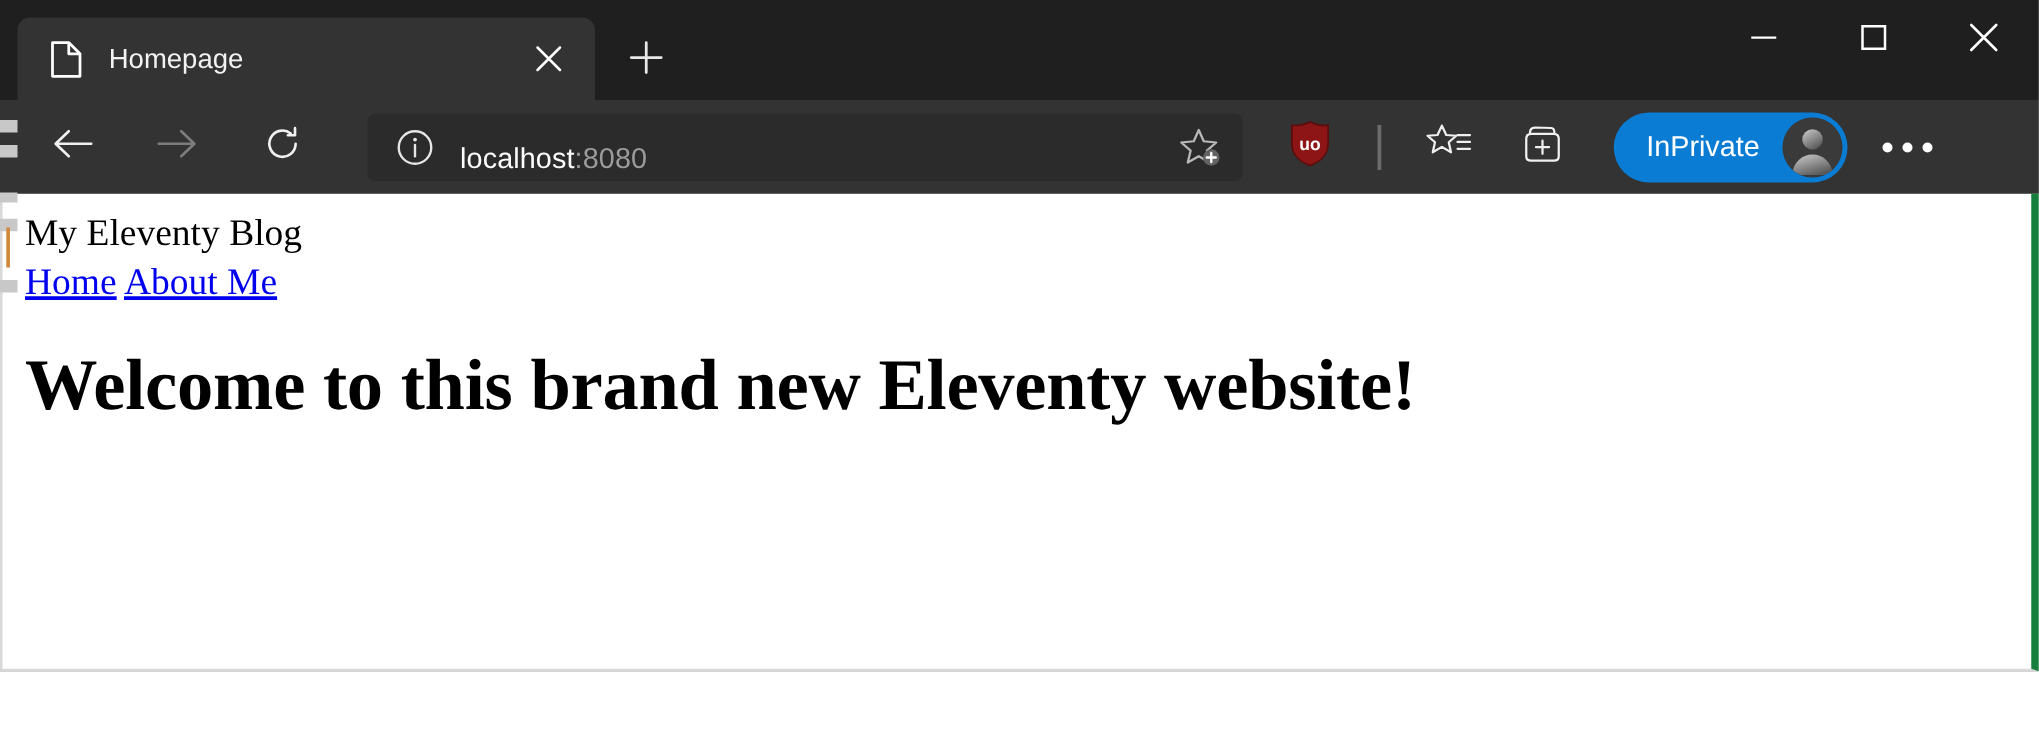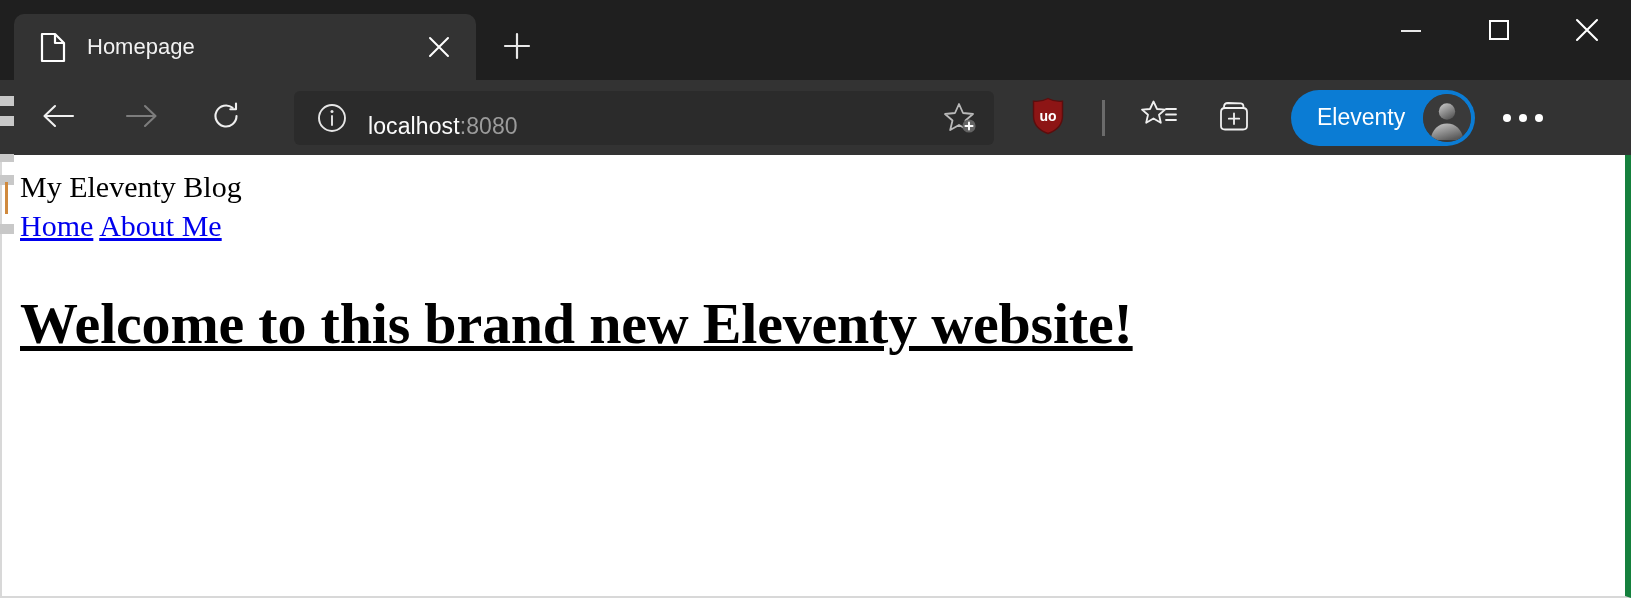--- a/index.html
+++ b/index.html
@@ -7,21 +7,21 @@
   html, body {
     width: 1631px;
     height: 598px;
     overflow: hidden;
     background: #ffffff;
     font-family: "Liberation Sans", sans-serif;
   }
 
   .browser-window {
     width: 1631px;
-    height: 598px;
+    height: 537px;
     position: relative;
     background: #1f1f1f;
     display: flex;
     flex-direction: column;
   }
 
   
   .left-sliver {
     position: absolute;
     left: 0; top: 0;
@@ -298,24 +298,23 @@
   .nav-links a {
     color: #0000ee;
     text-decoration: underline;
   }
 
   .page-heading {
     font-family: "Liberation Serif", serif;
     font-weight: bold;
     font-size: 58px;
     line-height: 1.1;
-    margin-top: 48px;
+    margin-top: 32px;
     color: #000000;
     letter-spacing: -0.2px;
-    text-decoration: underline;
   }
 </style>
 </head>
 <body>
 
 <div class="browser-window">
 
   <div class="left-sliver">
     <div class="sliver-seg" style="top:96px;height:10px;"></div>
     <div class="sliver-seg" style="top:116px;height:10px;"></div>
@@ -447,21 +446,21 @@
       <span>
         <svg width="36" height="36" viewBox="0 0 36 36">
           <path d="M7 9 C7 6 8.5 5 11 5 L24 5.4 C26 5.6 26.5 7 26.5 9" stroke="#f0f0f0" stroke-width="1.8" fill="none" stroke-linecap="round"></path>
           <path d="M4 14 C4 11 5.5 10 8 10 L26 10 C28.5 10 30 11.5 30 14 L30 28 C30 30.5 28.5 31.5 26 31.5 L8 31.5 C5.5 31.5 4 30.5 4 28 Z" stroke="#f0f0f0" stroke-width="1.8" fill="none" stroke-linejoin="round"></path>
           <path d="M17 15.5 V26 M11.8 20.7 H22.2" stroke="#f0f0f0" stroke-width="1.8" stroke-linecap="round"></path>
         </svg>
       </span>
     </div>
 
     <div class="inprivate-pill">
-      <span class="inprivate-label">Eleventy</span>
+      <span class="inprivate-label">InPrivate</span>
       <span class="avatar">
         <svg width="48" height="48" viewBox="0 0 48 48">
           <defs>
             <linearGradient id="g1" x1="0" y1="0" x2="0.6" y2="1">
               <stop offset="0%" stop-color="#cfcfcf"></stop>
               <stop offset="100%" stop-color="#5a5a5a"></stop>
             </linearGradient>
           </defs>
           <circle cx="24" cy="24" r="24" fill="#3a3a3a"></circle>
           <circle cx="24" cy="17.5" r="8.2" fill="url(#g1)"></circle>

